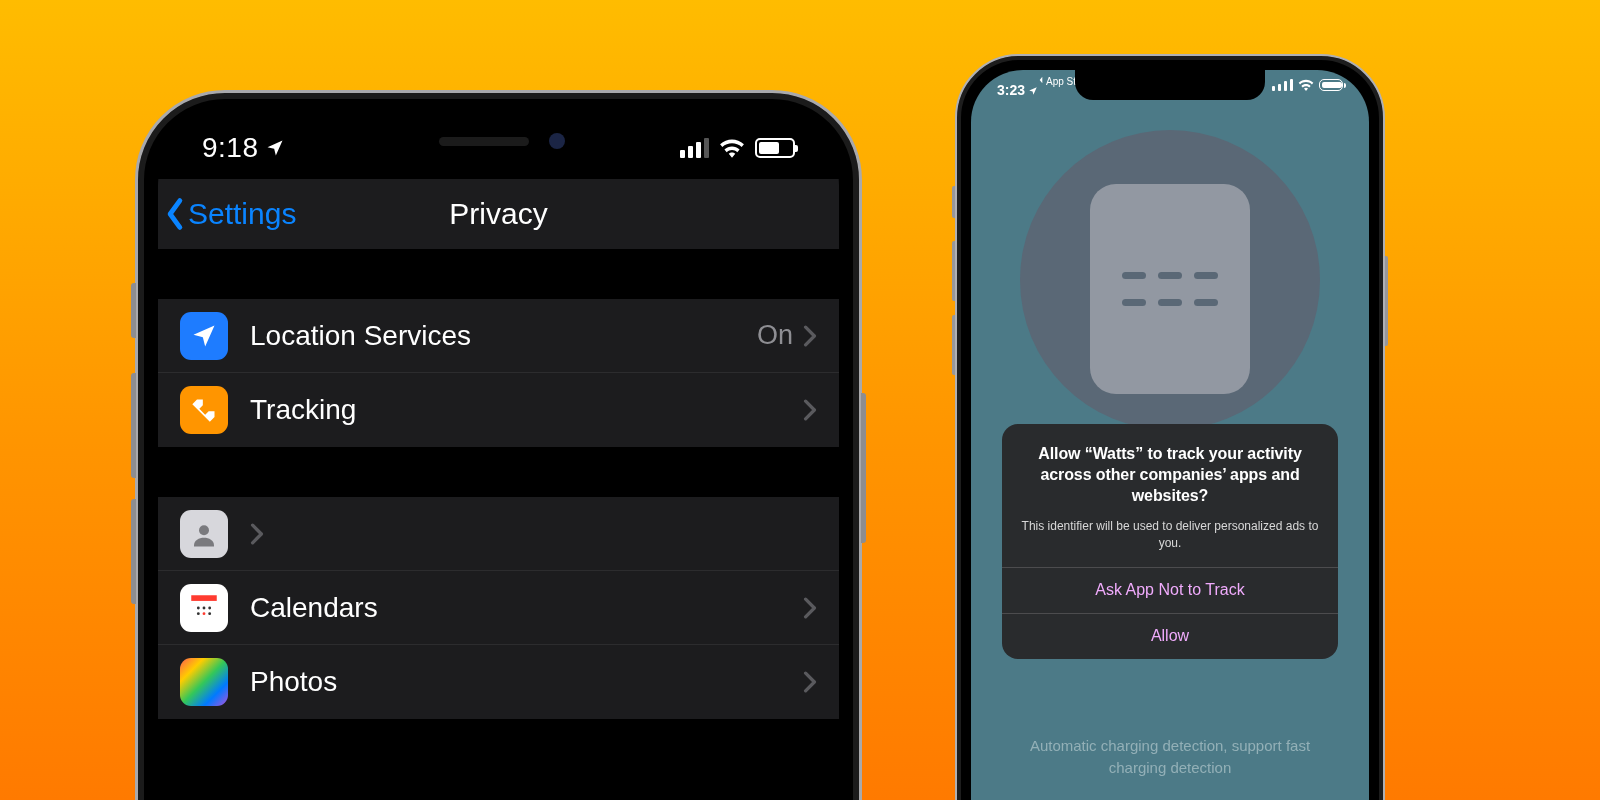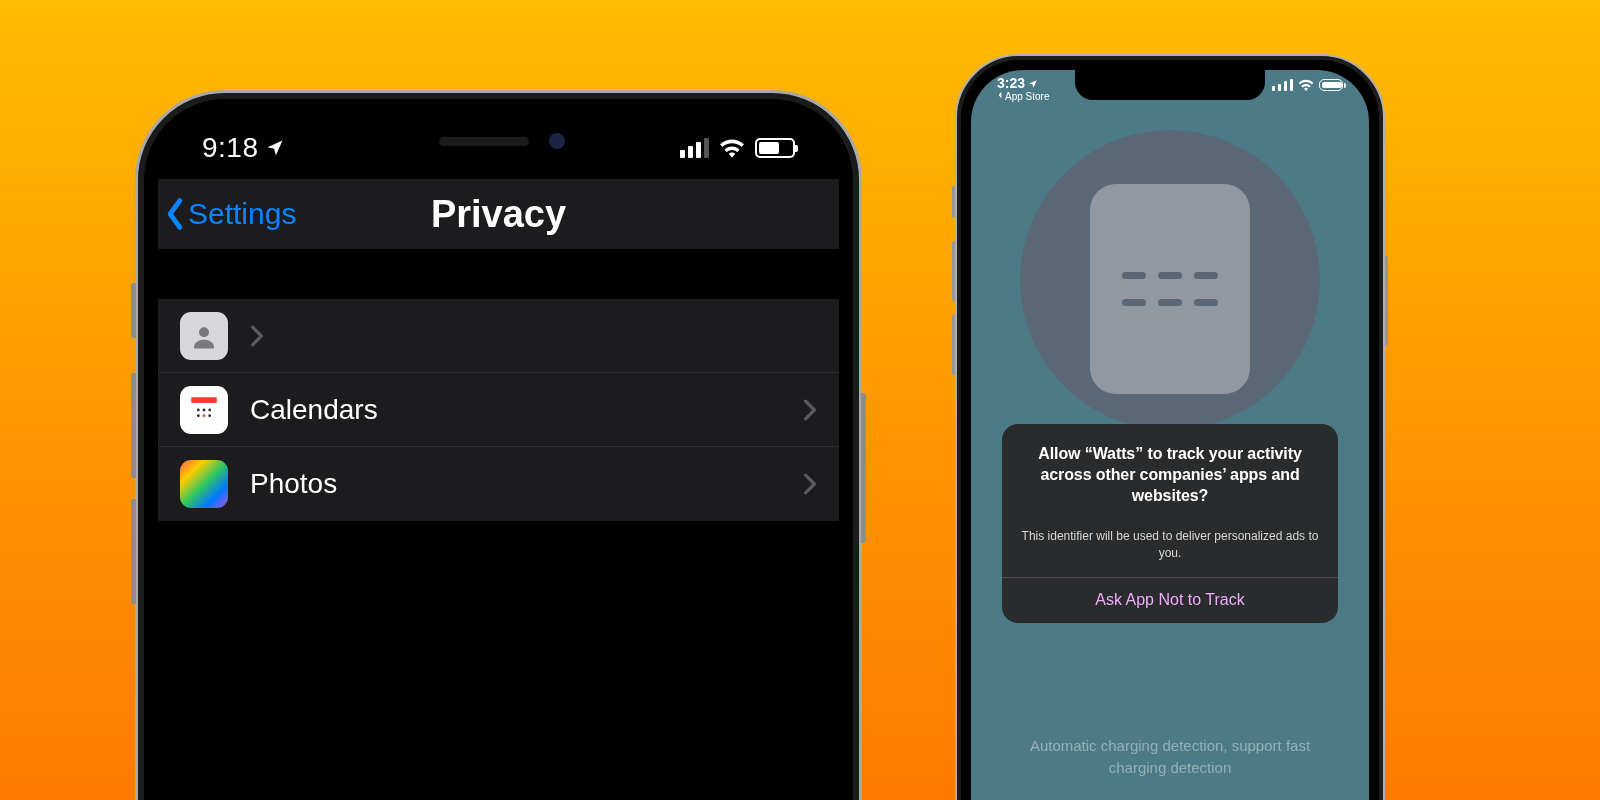--- a/index.html
+++ b/index.html
@@ -18,60 +18,60 @@
 .sigbars{display:flex;align-items:flex-end;gap:3px}
 .sigbars i{width:5px;background:#fff;border-radius:1px}
 .sigbars i:nth-child(1){height:8px}.sigbars i:nth-child(2){height:12px}.sigbars i:nth-child(3){height:16px}.sigbars i:nth-child(4){height:20px;background:#555}
 .battery{width:40px;height:20px;border:2px solid #fff;border-radius:5px;position:relative}
 .battery::after{content:"";position:absolute;right:-5px;top:5px;width:3px;height:7px;background:#fff;border-radius:0 2px 2px 0}
 .battery i{position:absolute;left:2px;top:2px;bottom:2px;width:55%;background:#fff;border-radius:2px}
 
 .navbar-l{position:absolute;top:66px;left:0;right:0;height:70px;background:#1c1c1e;display:flex;align-items:center}
 .navbar-l .back{display:flex;align-items:center;color:#0a84ff;font-size:30px;padding-left:6px;gap:2px}
 .navbar-l .back svg{width:22px;height:34px;stroke:#0a84ff;stroke-width:4;fill:none;stroke-linecap:round;stroke-linejoin:round}
-.navbar-l .title{position:absolute;left:0;right:0;text-align:center;color:#fff;font-size:38px;font-weight:700;pointer-events:none}
+.navbar-l .title{position:absolute;left:0;right:0;text-align:center;color:#fff;font-size:30px;font-weight:400;pointer-events:none}
 
 .content-l{position:absolute;top:136px;left:0;right:0;bottom:0;background:#000}
 .group{margin-top:50px;background:#1c1c1e}
 .row{display:flex;align-items:center;height:74px;padding:0 22px;position:relative;border-bottom:1px solid #2c2c2e}
 .group .row:last-child{border-bottom:none}
 .row .ic{width:48px;height:48px;border-radius:11px;margin-right:22px;flex-shrink:0;display:flex;align-items:center;justify-content:center}
 .row .label{color:#fff;font-size:28px;flex:1}
 .row .val{color:#8e8e93;font-size:27px;margin-right:10px}
 .row .chev{width:14px;height:22px;stroke:#5a5a5e;stroke-width:3;fill:none;stroke-linecap:round;stroke-linejoin:round}
 
 
 .phone-left::before{content:"";position:absolute;left:-7px;top:190px;width:5px;height:55px;background:#8d8d90;border-radius:3px 0 0 3px}
 .phone-left::after{content:"";position:absolute;left:-7px;top:280px;width:5px;height:105px;background:#8d8d90;border-radius:3px 0 0 3px;box-shadow:0 126px 0 #8d8d90}
 .pbr-l{position:absolute;right:-7px;top:300px;width:5px;height:150px;background:#8d8d90;border-radius:0 3px 3px 0}
 
 
 .phone-right{position:absolute;left:955px;top:54px;width:430px;height:880px;border-radius:64px;background:#000;border:2px solid #b0b0b3;box-shadow:0 0 0 4px #1d1d1d inset}
 .phone-right .screen{position:absolute;inset:14px;border-radius:52px;background:#4c7a87;overflow:hidden}
 .notch-r{position:absolute;top:0;left:50%;transform:translateX(-50%);width:190px;height:30px;background:#000;border-bottom-left-radius:18px;border-bottom-right-radius:18px;z-index:5}
 .status-r{position:absolute;top:6px;left:0;right:0;height:30px;display:flex;justify-content:space-between;color:#fff;font-size:14px;padding:0 26px;font-weight:600}
-.status-r .left{display:flex;flex-direction:column;line-height:1.1}
+.status-r .left{display:flex;flex-direction:row;line-height:1.1}
 .status-r .left .bc{font-size:10px;font-weight:500;display:flex;align-items:flex-start;gap:2px}
 .status-r .left .bc svg{width:6px;height:8px;fill:#fff}
 .status-r .right{display:flex;align-items:flex-start;gap:5px;padding-top:3px}
 .status-r .sigbars i{width:3px}
 .status-r .sigbars i:nth-child(1){height:5px}.status-r .sigbars i:nth-child(2){height:7px}.status-r .sigbars i:nth-child(3){height:10px}.status-r .sigbars i:nth-child(4){height:12px;background:#fff}
 .status-r .battery{width:24px;height:12px;border-width:1.5px}
 .status-r .battery::after{right:-4px;top:3px;width:2px;height:5px}
 .status-r .battery i{width:90%}
 
 .bg-illus{position:absolute;top:60px;left:50%;transform:translateX(-50%);width:300px;height:300px;border-radius:50%;background:#5a6876;display:flex;align-items:center;justify-content:center}
 .bg-illus .card{width:160px;height:210px;background:#9298a2;border-radius:26px;margin-top:18px;display:flex;flex-direction:column;justify-content:center;align-items:center;gap:20px}
 .bg-illus .dashrow{display:flex;gap:12px}
 .bg-illus .dashrow i{width:24px;height:7px;background:#5a6876;border-radius:4px}
 
 .alert{position:absolute;top:354px;left:50%;transform:translateX(-50%);width:336px;background:rgba(40,40,42,.96);border-radius:16px;overflow:hidden}
 .alert .body{padding:20px 18px 16px;text-align:center}
 .alert .ttl{color:#fff;font-size:16px;font-weight:600;line-height:1.3;letter-spacing:-.1px}
-.alert .msg{color:#d8d8d8;font-size:12px;margin-top:22px;line-height:1.35}
+.alert .msg{color:#d8d8d8;font-size:12px;margin-top:12px;line-height:1.35}
 .alert .btn{border-top:1px solid #4c4c4e;height:46px;display:flex;align-items:center;justify-content:center;color:#f0abfc;font-size:16px}
 .alert .btn:first-of-type{font-weight:600}
 
 .caption{position:absolute;top:665px;left:0;right:0;text-align:center;color:#93b0b7;font-size:15px;line-height:1.45;padding:0 36px}
 
 .phone-right::before{content:"";position:absolute;left:-5px;top:130px;width:3px;height:32px;background:#97979a;border-radius:2px 0 0 2px}
 .phone-right::after{content:"";position:absolute;left:-5px;top:185px;width:3px;height:60px;background:#97979a;border-radius:2px 0 0 2px;box-shadow:0 74px 0 #97979a}
 .pbr-r{position:absolute;right:-5px;top:200px;width:3px;height:90px;background:#97979a;border-radius:0 2px 2px 0}
 
 
@@ -114,20 +114,45 @@
     <div class="navbar-l">
       <div class="back">
         <svg viewBox="0 0 16 28">
             <polyline points="12,3 4,14 12,25"></polyline>
           </svg>
         <span>Settings</span>
       </div>
       <div class="title">Privacy</div>
     </div>
     <div class="content-l">
+      <div class="group">
+        <div class="row">
+          <div class="ic ic-loc">
+              <svg width="28" height="28" viewBox="0 0 24 24" fill="#fff">
+                <path d="M3 11 21 3l-8 18-2-8-8-2z"></path>
+              </svg>
+            </div>
+          <div class="label">Location Services</div>
+          <div class="val">On</div>
+          <svg class="chev" viewBox="0 0 12 20">
+              <polyline points="2,2 10,10 2,18"></polyline>
+            </svg>
+        </div>
+        <div class="row">
+          <div class="ic ic-trk">
+              <svg width="28" height="28" viewBox="0 0 24 24" fill="#fff">
+                <path d="M6 3h5v5l-3 3 5 5 3-3h5v5l-4 4-15-15 4-4z"></path>
+              </svg>
+            </div>
+          <div class="label">Tracking</div>
+          <svg class="chev" viewBox="0 0 12 20">
+              <polyline points="2,2 10,10 2,18"></polyline>
+            </svg>
+        </div>
+      </div>
       <div class="group">
         <div class="row">
           <div class="ic ic-con">
               <svg width="30" height="30" viewBox="0 0 24 24" fill="#7a7a7e">
                 <circle cx="12" cy="9" r="4"></circle>
                 <path d="M4 21c0-4 4-6 8-6s8 2 8 6v1H4z"></path>
               </svg>
             </div>
           <svg class="chev" viewBox="0 0 12 20">
               <polyline points="2,2 10,10 2,18"></polyline>
@@ -209,16 +234,17 @@
             <i></i>
           </div>
       </div>
     </div>
     <div class="alert">
       <div class="body">
         <div class="ttl">Allow “Watts” to track your activity across other companies’ apps and websites?</div>
         <div class="msg">This identifier will be used to deliver personalized ads to you.</div>
       </div>
       <div class="btn">Ask App Not to Track</div>
+      <div class="btn">Allow</div>
     </div>
     <div class="caption">Automatic charging detection, support fast charging detection</div>
   </div>
 </div>
 
 </body></html>

